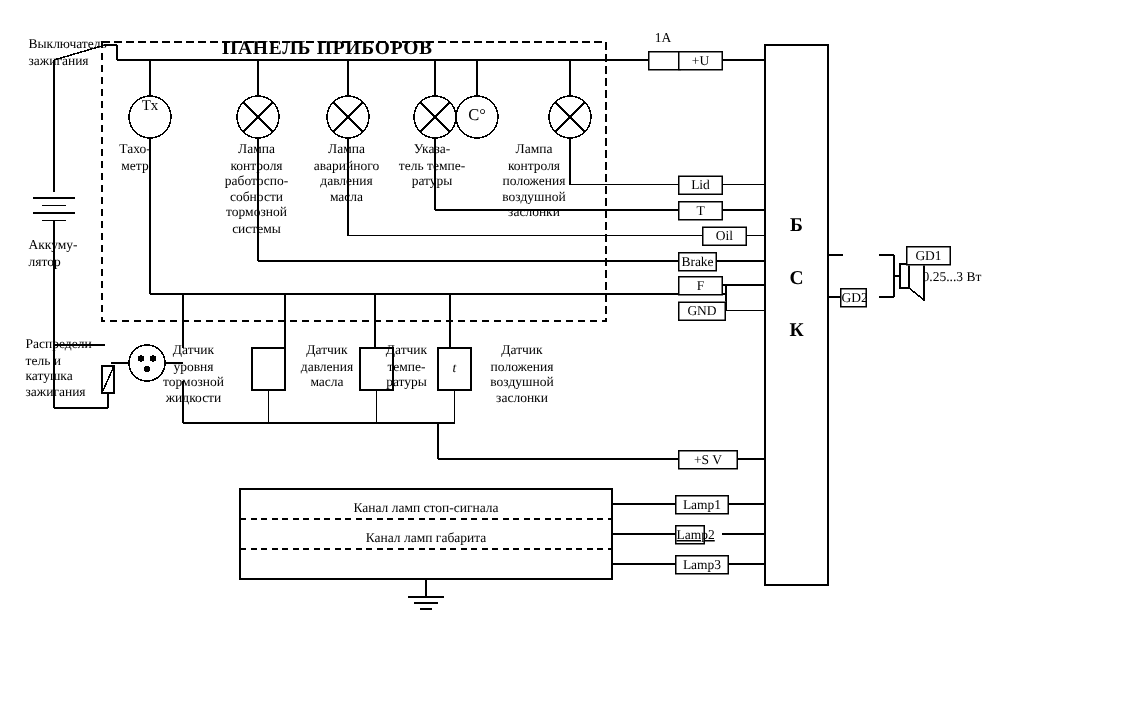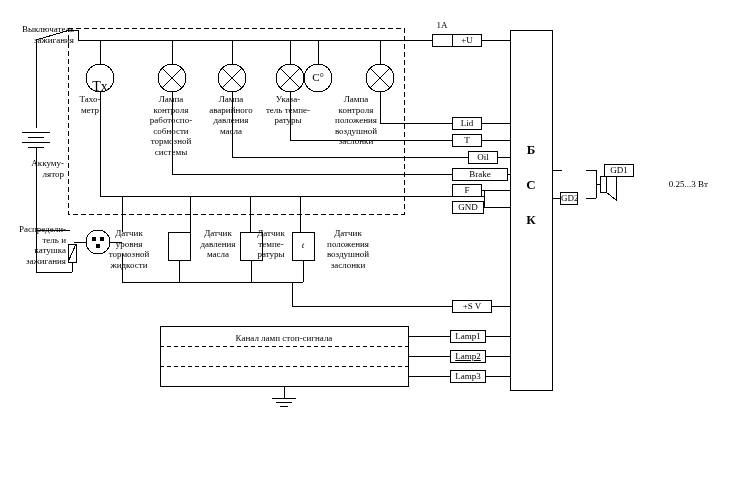--- a/index.html
+++ b/index.html
@@ -1,20 +1,20 @@
 <!DOCTYPE html>
 <html><head>
 <meta charset="utf-8">
 <style>
   html,body{margin:0;padding:0;background:#ffffff;}
   body{width:753px;height:480px;position:relative;font-family:"Liberation Serif",serif;color:#000;}
   #root{position:absolute;left:0;top:0;width:753px;height:480px;overflow:hidden;}
   svg#wires{position:absolute;left:0;top:0;width:753px;height:480px;}
   .lbl{position:absolute;font-size:9px;line-height:10.5px;text-align:center;white-space:pre-line;}
-  .lbl.left{text-align:right;}
+  .lbl.left{text-align:left;margin-left:15px;}
   .pin{position:absolute;border:1px solid #000;background:#fff;text-align:center;font-size:9px;line-height:11px;height:13px;box-sizing:border-box;}
   .title{position:absolute;font-size:13px;font-weight:bold;letter-spacing:.5px;}
   .gauge-lbl{position:absolute;font-size:10px;text-align:center;width:30px;}
   .chan{position:absolute;font-size:9px;text-align:center;}
   .fuse{position:absolute;border:1px solid #000;background:#fff;}
 </style>
 </head>
 <body>
 
 <div id="root">
@@ -149,31 +149,32 @@
       <line x1="586" y1="170" x2="596" y2="170"></line>
       <line x1="586" y1="198" x2="596" y2="198"></line>
       <line x1="596" y1="170" x2="596" y2="198"></line>
       <line x1="596" y1="184" x2="600" y2="184"></line>
 
       <rect x="600" y="176" width="6" height="16"></rect>
       <polygon points="606,176 616,168 616,200 606,192" fill="none"></polygon>
     </g>
   </svg>
 
+  <div class="title" style="left:148px;top:24px;">ПАНЕЛЬ ПРИБОРОВ</div>
 
   <div class="lbl left" style="left:4px;top:24px;width:70px;">Выключатель
 зажигания</div>
   <div class="lbl left" style="left:4px;top:158px;width:60px;">Аккуму-
 лятор</div>
   <div class="lbl left" style="left:2px;top:224px;width:64px;">Распредели-
 тель и
 катушка
 зажигания</div>
 
-  <div class="gauge-lbl" style="left:85px;top:79px;font-size:14px;font-family:Liberation Serif, serif;">Tx</div>
+  <div class="gauge-lbl" style="left:85px;top:65px;font-size:10px;font-family:Liberation Serif, serif;">Tx</div>
   <div class="gauge-lbl" style="left:303px;top:71px;font-size:11px;">C°</div>
 
   <div class="lbl" style="left:70px;top:94px;width:40px;">Тахо-
 метр</div>
   <div class="lbl" style="left:140px;top:94px;width:62px;">Лампа
 контроля
 работоспо-
 собности
 тормозной
 системы</div>
@@ -206,32 +207,33 @@
 заслонки</div>
   <div class="lbl" style="left:295px;top:240px;width:16px;font-style:italic;">t</div>
 
   <div class="fuse" style="left:432px;top:34px;width:20px;height:11px;"></div>
   <div class="lbl" style="left:424px;top:20px;width:36px;">1А</div>
 
   <div class="pin" style="left:452px;top:34px;width:30px;">+U</div>
   <div class="pin" style="left:452px;top:117px;width:30px;">Lid</div>
   <div class="pin" style="left:452px;top:134px;width:30px;">T</div>
   <div class="pin" style="left:452px;top:151px;width:30px;margin-left:16px;">Oil</div>
-  <div class="pin" style="left:452px;top:168px;width:56px;">Brake</div>
+  <div class="pin" style="left:452px;top:168px;width:26px;">Brake</div>
   <div class="pin" style="left:452px;top:184px;width:30px;">F</div>
   <div class="pin" style="left:452px;top:201px;width:32px;">GND</div>
   <div class="pin" style="left:452px;top:300px;width:40px;">+S V</div>
   <div class="pin" style="left:450px;top:330px;width:36px;">Lamp1</div>
-  <div class="pin" style="left:450px;top:350px;width:36px;text-decoration:underline;">Lamp2</div>
+  <div class="pin" style="left:450px;top:350px;width:20px;text-decoration:underline;">Lamp2</div>
   <div class="pin" style="left:450px;top:370px;width:36px;">Lamp3</div>
 
   <div class="pin" style="left:560px;top:164px;width:30px;margin-left:44px;">GD1</div>
   <div class="pin" style="left:560px;top:192px;width:18px;">GD2</div>
 
   <div class="lbl" style="left:510px;top:145px;width:42px;font-size:13px;font-weight:bold;">Б</div>
   <div class="lbl" style="left:510px;top:180px;width:42px;font-size:13px;font-weight:bold;">С</div>
   <div class="lbl" style="left:510px;top:215px;width:42px;font-size:13px;font-weight:bold;">К</div>
 
-  <div class="lbl left" style="left:638px;top:179px;width:70px;">0.25...3 Вт</div>
+  <div class="lbl left" style="left:600px;top:179px;width:70px;">0.25...3 Вт</div>
 
   <div class="chan" style="left:160px;top:333px;width:248px;">Канал ламп стоп-сигнала</div>
+  <div class="chan" style="left:160px;top:353px;width:248px;">Канал ламп габарита</div>
 
 </div>
 
 </body></html>

